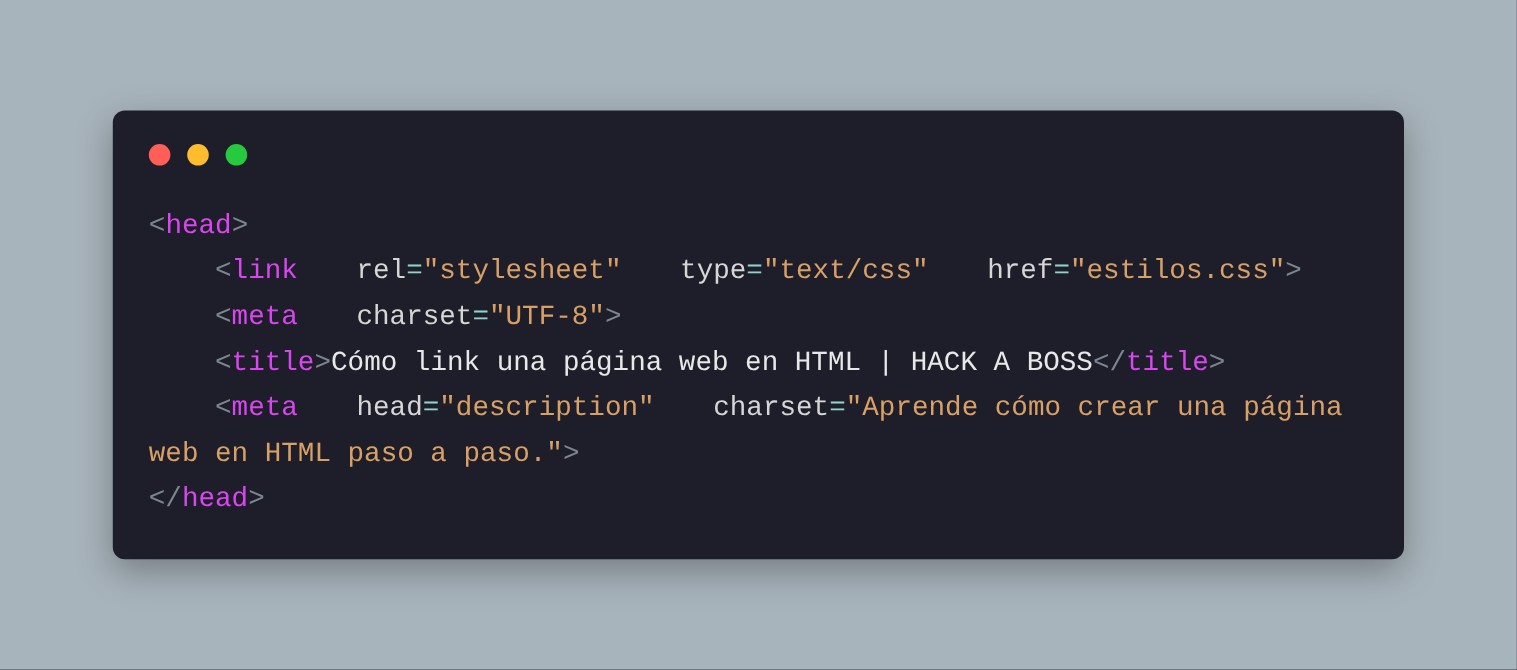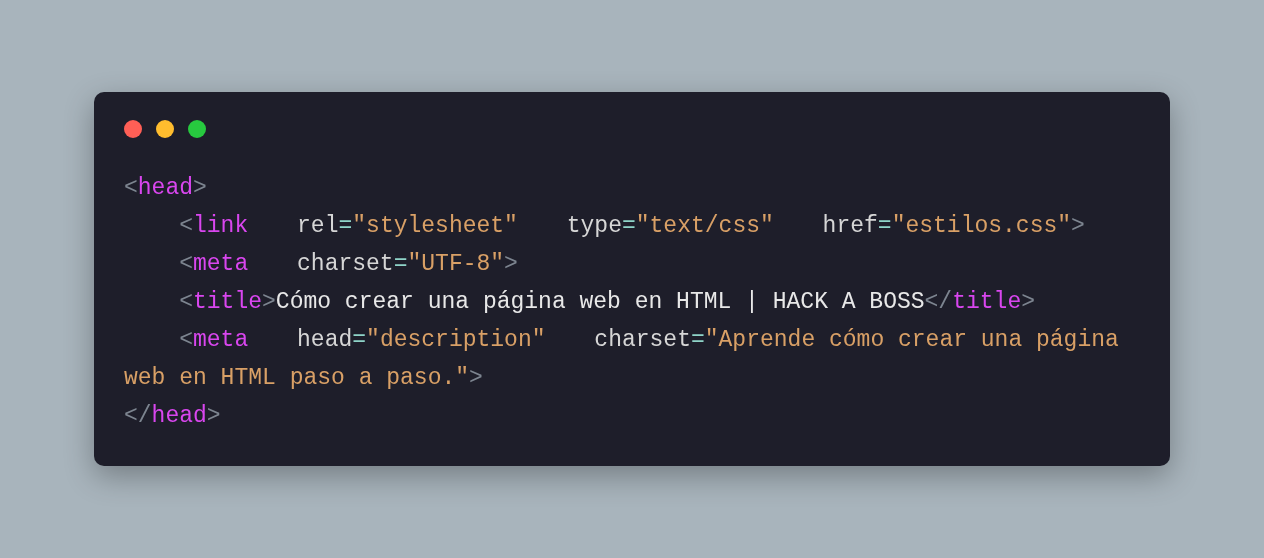--- a/index.html
+++ b/index.html
@@ -59,16 +59,16 @@
 
 <div class="code-window">
   <div class="traffic-lights">
     <div class="traffic-light light-red"></div>
     <div class="traffic-light light-yellow"></div>
     <div class="traffic-light light-green"></div>
   </div>
   <div class="code-content"><span><span class="punct">&lt;</span><span class="tag">head</span><span class="punct">&gt;</span></span>
 <span class="indent"></span><span><span class="punct">&lt;</span><span class="tag">link</span> <span class="attr">rel</span><span class="equals">=</span><span class="string">"stylesheet"</span> <span class="attr">type</span><span class="equals">=</span><span class="string">"text/css"</span> <span class="attr">href</span><span class="equals">=</span><span class="string">"estilos.css"</span><span class="punct">&gt;</span></span>
 <span class="indent"></span><span><span class="punct">&lt;</span><span class="tag">meta</span> <span class="attr">charset</span><span class="equals">=</span><span class="string">"UTF-8"</span><span class="punct">&gt;</span></span>
-<span class="indent"></span><span><span class="punct">&lt;</span><span class="tag">title</span><span class="punct">&gt;</span><span class="text">Cómo crear una página web en HTML | HACK A BOSS</span><span class="punct">&lt;/</span><span class="tag">title</span><span class="punct">&gt;</span></span>
+<span class="indent"></span><span><span class="punct">&lt;</span><span class="tag">title</span><span class="punct">&gt;</span><span class="text">Cómo link una página web en HTML | HACK A BOSS</span><span class="punct">&lt;/</span><span class="tag">title</span><span class="punct">&gt;</span></span>
 <span class="indent"></span><span><span class="punct">&lt;</span><span class="tag">meta</span> <span class="attr">head</span><span class="equals">=</span><span class="string">"description"</span> <span class="attr">charset</span><span class="equals">=</span><span class="string">"Aprende cómo crear una página web en HTML paso a paso."</span><span class="punct">&gt;</span></span>
 <span><span class="punct">&lt;/</span><span class="tag">head</span><span class="punct">&gt;</span></span></div>
 </div>
 
 </body></html>

